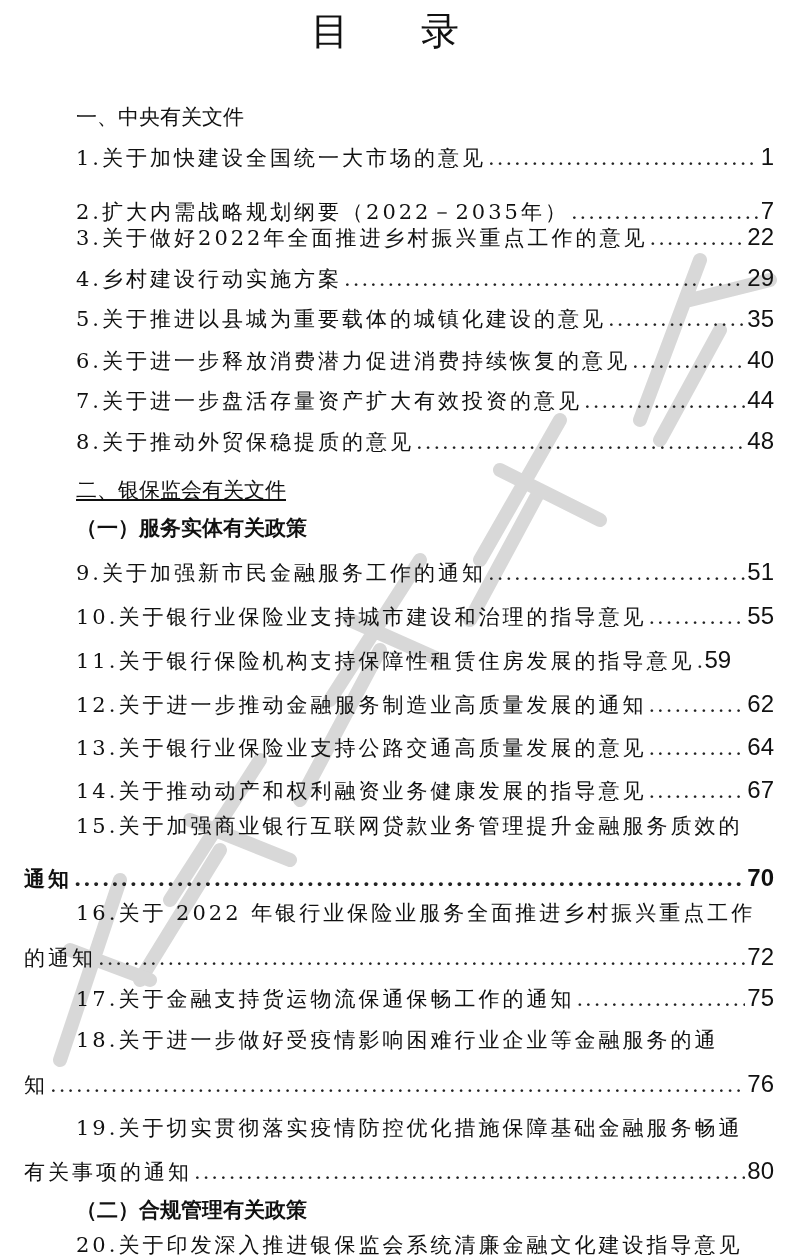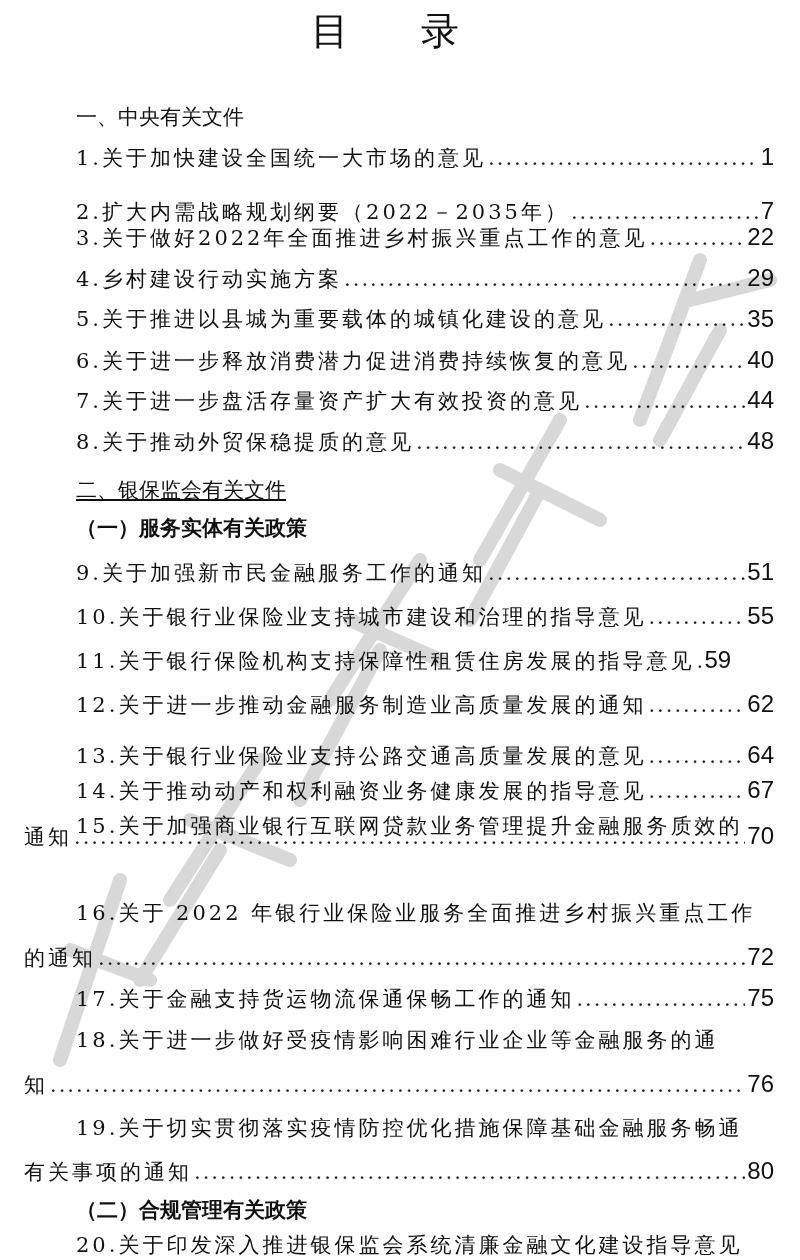--- a/index.html
+++ b/index.html
@@ -119,35 +119,35 @@
 <div class="line entry" style="top:640px;">
   <span class="txt">11.关于银行保险机构支持保障性租赁住房发展的指导意见</span>
   <span class="dots" style="flex:0 0 6px;"></span>
   <span class="page">59</span>
 </div>
 <div class="line entry" style="top:684px;">
   <span class="txt">12.关于进一步推动金融服务制造业高质量发展的通知</span>
   <span class="dots"></span>
   <span class="page">62</span>
 </div>
-<div class="line entry" style="top:727px;margin-top:8px;">
+<div class="line entry" style="top:727px;">
   <span class="txt">13.关于银行业保险业支持公路交通高质量发展的意见</span>
   <span class="dots"></span>
   <span class="page">64</span>
 </div>
 <div class="line entry" style="top:770px;justify-content:flex-end;">
   <span class="txt">14.关于推动动产和权利融资业务健康发展的指导意见</span>
   <span class="dots"></span>
   <span class="page">67</span>
 </div>
 
 <div class="line entry2" style="top:806px;">
   <span class="txt">15.关于加强商业银行互联网贷款业务管理提升金融服务质效的</span>
 </div>
-<div class="line cont" style="top:816px;">
+<div class="line cont" style="top:858px;font-weight:bold;">
   <span class="txt">通知</span>
   <span class="dots"></span>
   <span class="page">70</span>
 </div>
 
 <div class="line entry2" style="top:893px;">
   <span class="txt">16.关于 2022 年银行业保险业服务全面推进乡村振兴重点工作</span>
 </div>
 <div class="line cont" style="top:937px;">
   <span class="txt">的通知</span>

